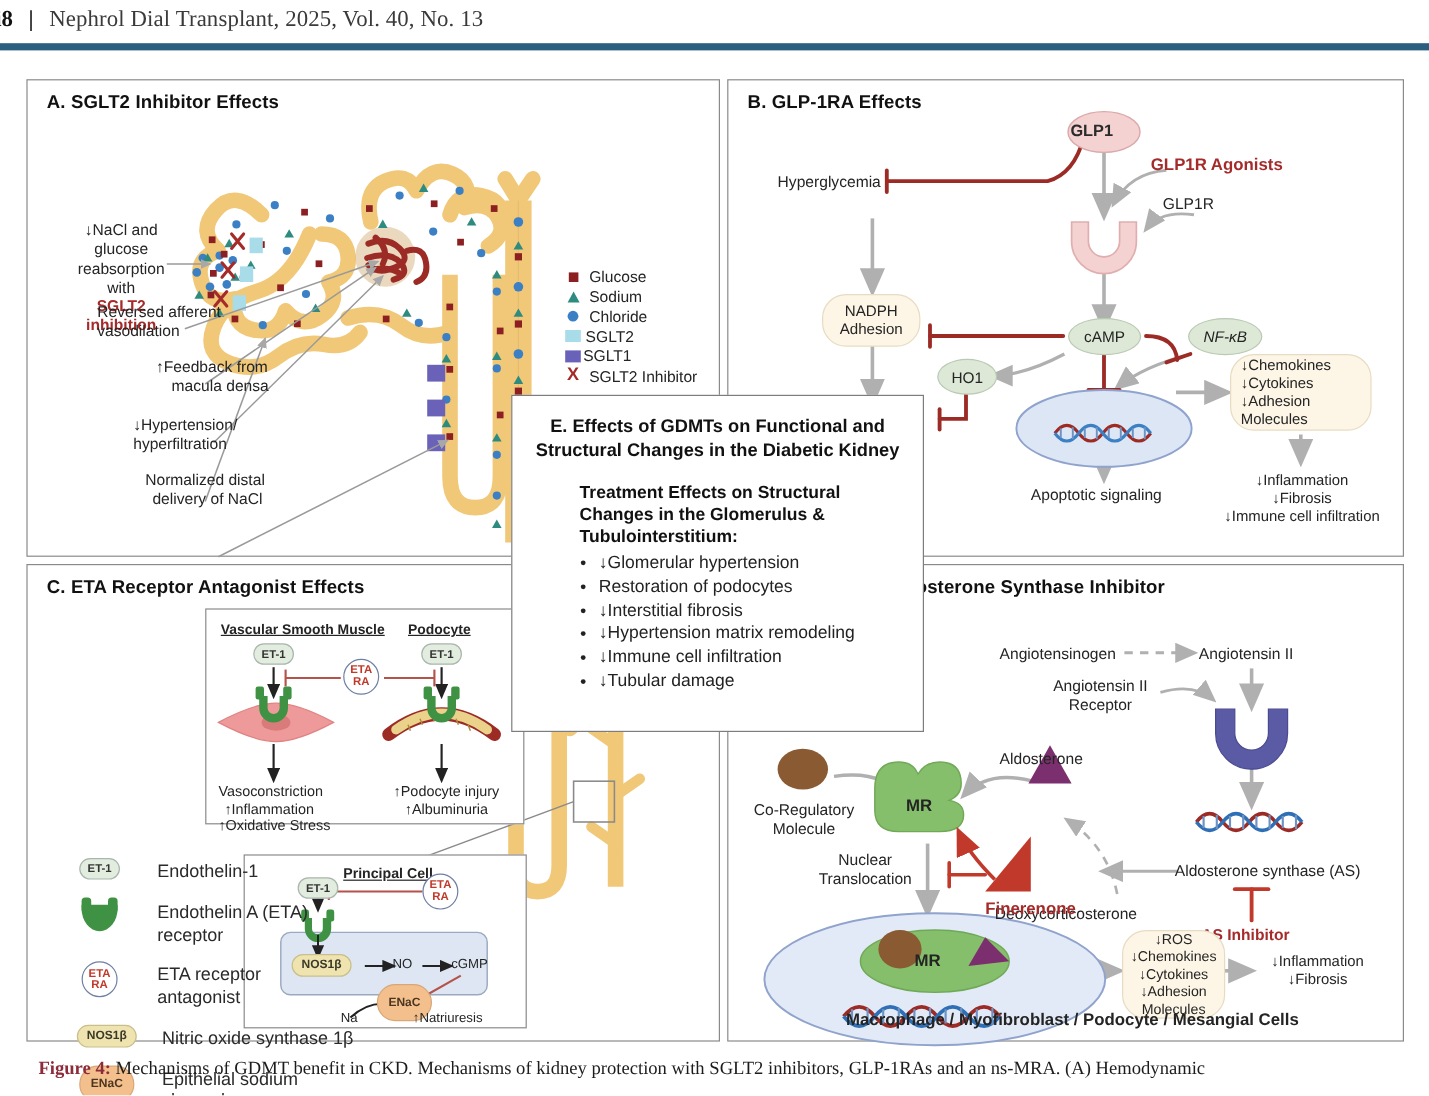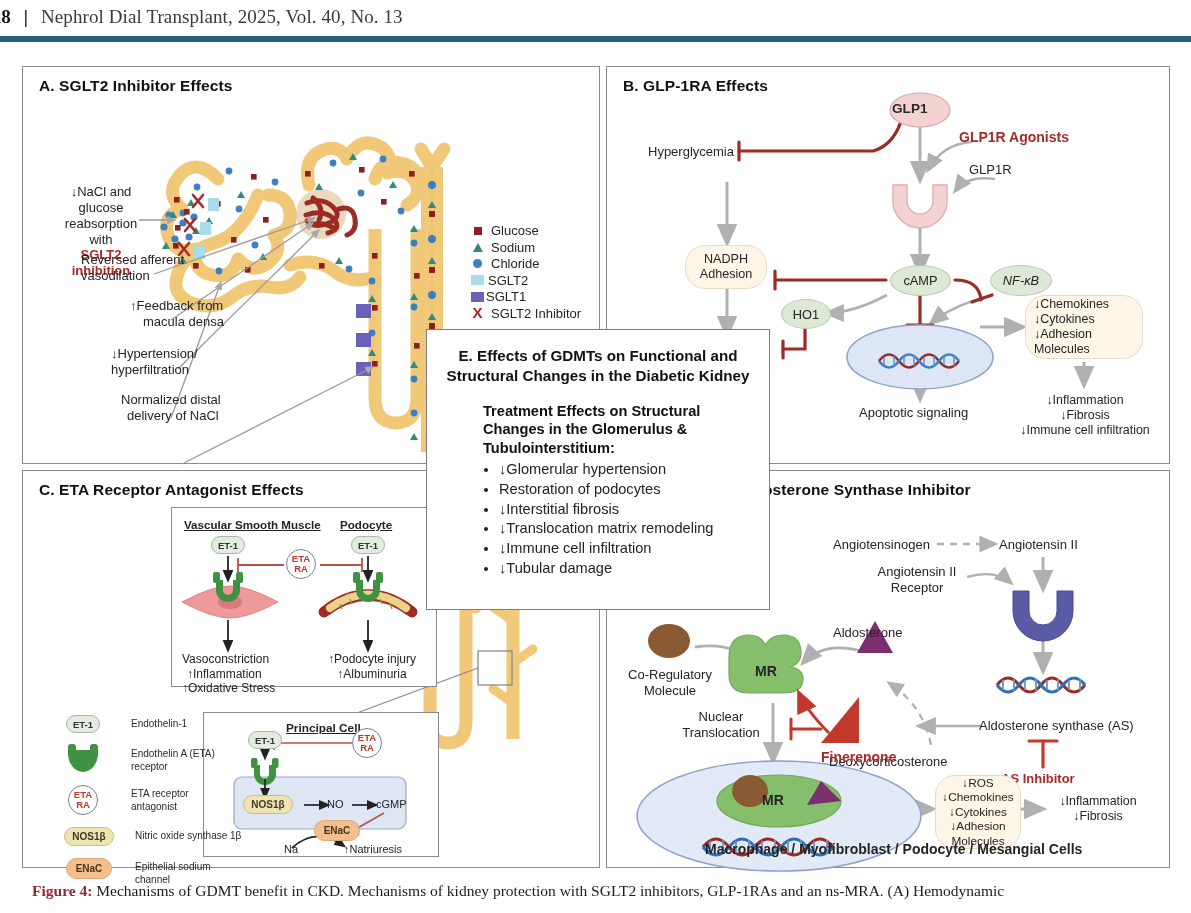--- a/index.html
+++ b/index.html
@@ -87,30 +87,30 @@
   .sw-ci { width: 9px; height: 9px; border-radius: 50%; background: #3b7fc4; }
   .sw-r1 { width: 13px; height: 10px; background: #a8dce8; }
   .sw-r2 { width: 13px; height: 10px; background: #6a62b8; }
   .sw-x { font-size: 15px; font-weight: bold; color: #a52b2b; line-height: 10px; width: 13px; text-align: center;}
   .sw-wrap { width: 13px; display: flex; justify-content: center; }
 
   
   #legC { position: absolute; left: 36px; top: 244px; }
   #legC .row { display: flex; align-items: flex-start; margin-bottom: 12px; }
   #legC .icon { width: 48px; flex: 0 0 48px; display: flex; justify-content: center; }
-  #legC .lbl { font-size: 10px; color: #2a2a2a; line-height: 1.25; padding-top: 3px; padding-left: 24px; }
+  #legC .lbl { font-size: 15px; color: #2a2a2a; line-height: 1.25; padding-top: 3px; padding-left: 24px; }
 
   .pill {
     display: inline-flex; align-items: center; justify-content: center;
     border-radius: 999px; font-size: 9.5px; font-weight: bold;
     border: 1.3px solid #9aa7b5;
   }
   .pill-et1 { width: 34px; height: 18px; background: #e2ecdf; color: #333; border-color:#a9b6ae; }
   .pill-nos { width: 50px; height: 19px; background: #efe4b0; color: #3a3a2a; border-color:#c9bf8a; font-size: 10px;}
-  .pill-enac { width: 46px; height: 21px; background: #f3bf8c; color: #4a3520; border-color:#d9a777; font-size: 10px;}
+  .pill-enac { width: 46px; height: 31px; background: #f3bf8c; color: #4a3520; border-color:#d9a777; font-size: 10px;}
   .pill-etara {
     width: 30px; height: 30px; border-radius: 999px; background: #ffffff;
     border: 1.4px solid #6f7fa5; display: flex; flex-direction: column;
     align-items: center; justify-content: center; line-height: 1.02;
     font-size: 9.5px; font-weight: bold; color: #c0392b;
   }
 
   .receptor-green {
     width: 30px; height: 22px; background: #3f9243;
     border-radius: 0 0 16px 16px / 0 0 20px 20px;
@@ -793,21 +793,21 @@
       </div>
       <div class="e-sub">
         <span>Treatment Effects on Structural</span><br>
         <span>Changes in the Glomerulus &amp;</span><br>
         <span>Tubulointerstitium:</span>
       </div>
       <ul>
         <li>↓Glomerular hypertension</li>
         <li>Restoration of podocytes</li>
         <li>↓Interstitial fibrosis</li>
-        <li>↓Translocation matrix remodeling</li>
+        <li>↓Hypertension matrix remodeling</li>
         <li>↓Immune cell infiltration</li>
         <li>↓Tubular damage</li>
       </ul>
     </div>
 
   </div>
 
   <div style="position:absolute; left:0; top:882px; width:1191px;
               font-family:'Liberation Serif', serif; font-size:15.5px; color:#1c1c1c;
               white-space:nowrap; overflow:hidden;">

